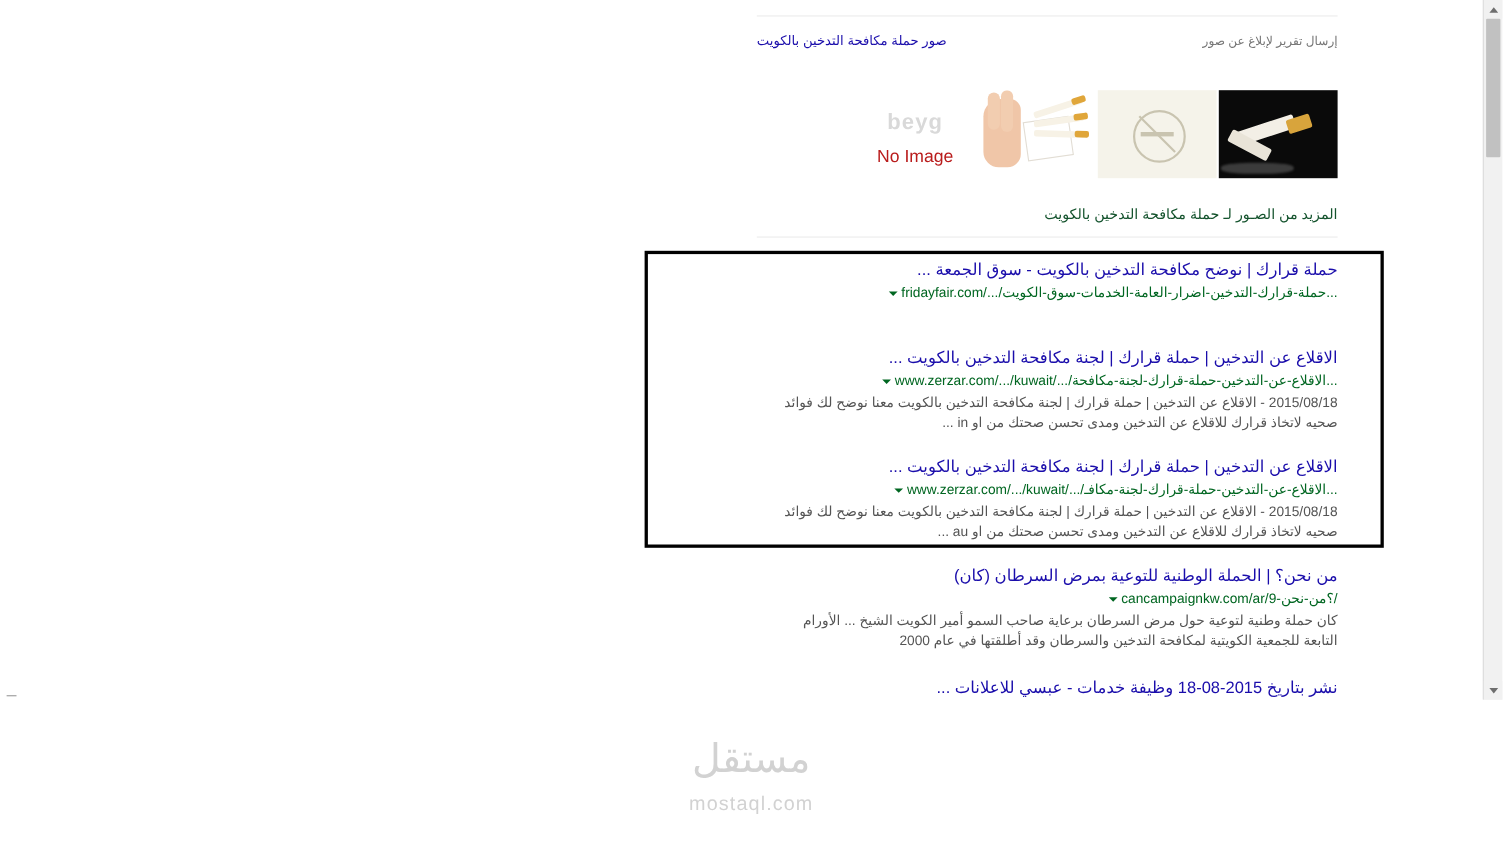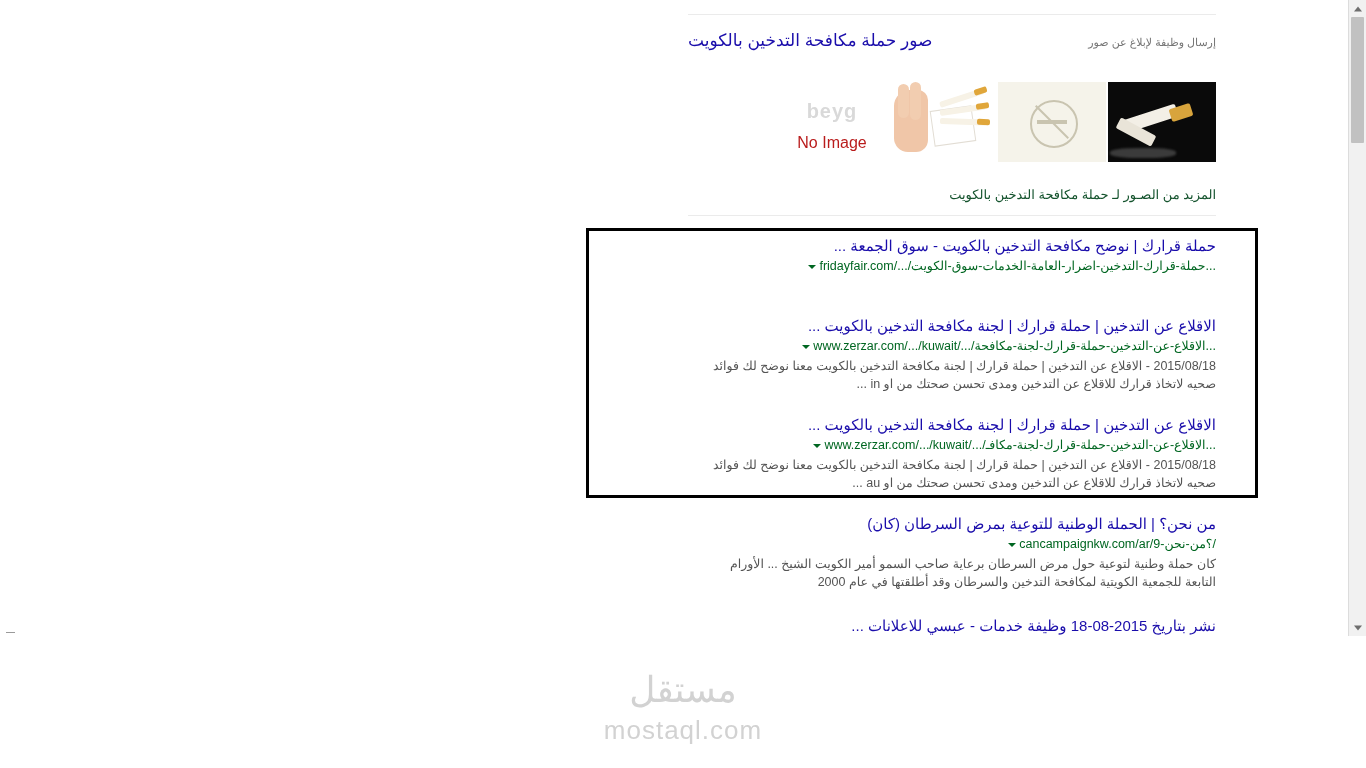--- a/index.html
+++ b/index.html
@@ -101,21 +101,21 @@
     top: 30px;
     right: 150px;
     width: 528px;
     display: flex;
     flex-direction: row-reverse;
     justify-content: space-between;
     align-items: baseline;
   }
   .img-head-title {
     color: #1a0dab;
-    font-size: 17px;
+    font-size: 12px;
     cursor: pointer;
   }
   .img-head-report {
     color: #767676;
     font-size: 11px;
     cursor: pointer;
   }
 
   
   .thumbs {
@@ -350,42 +350,42 @@
     text-align: center;
     color: #d2d2d2;
   }
   .wm-ar {
     font-size: 36px;
     letter-spacing: 2px;
     line-height: 52px;
     direction: rtl;
   }
   .wm-en {
-    font-size: 26px;
+    font-size: 18px;
     letter-spacing: 1px;
     line-height: 28px;
   }
 </style>
 </head>
 <body>
 
 <div class="scrollbar">
   <div class="sb-arrow up"></div>
   <div class="sb-thumb"></div>
   <div class="sb-arrow down"></div>
 </div>
 <div class="sb-track-bottom"></div>
 <div class="left-tick"></div>
 
 <div class="hr-top"></div>
 <div class="hr-mid"></div>
 
 <div class="img-head">
   <div class="img-head-title">صور حملة مكافحة التدخين بالكويت</div>
-  <div class="img-head-report">إرسال وظيفة لإبلاغ عن صور</div>
+  <div class="img-head-report">إرسال تقرير لإبلاغ عن صور</div>
 </div>
 
 <div class="thumbs">
 
   <div class="thumb t-noimg">
     <div class="ni-logo">beyg</div>
     <div class="ni-text">No Image</div>
   </div>
 
   <div class="thumb t-hand">

